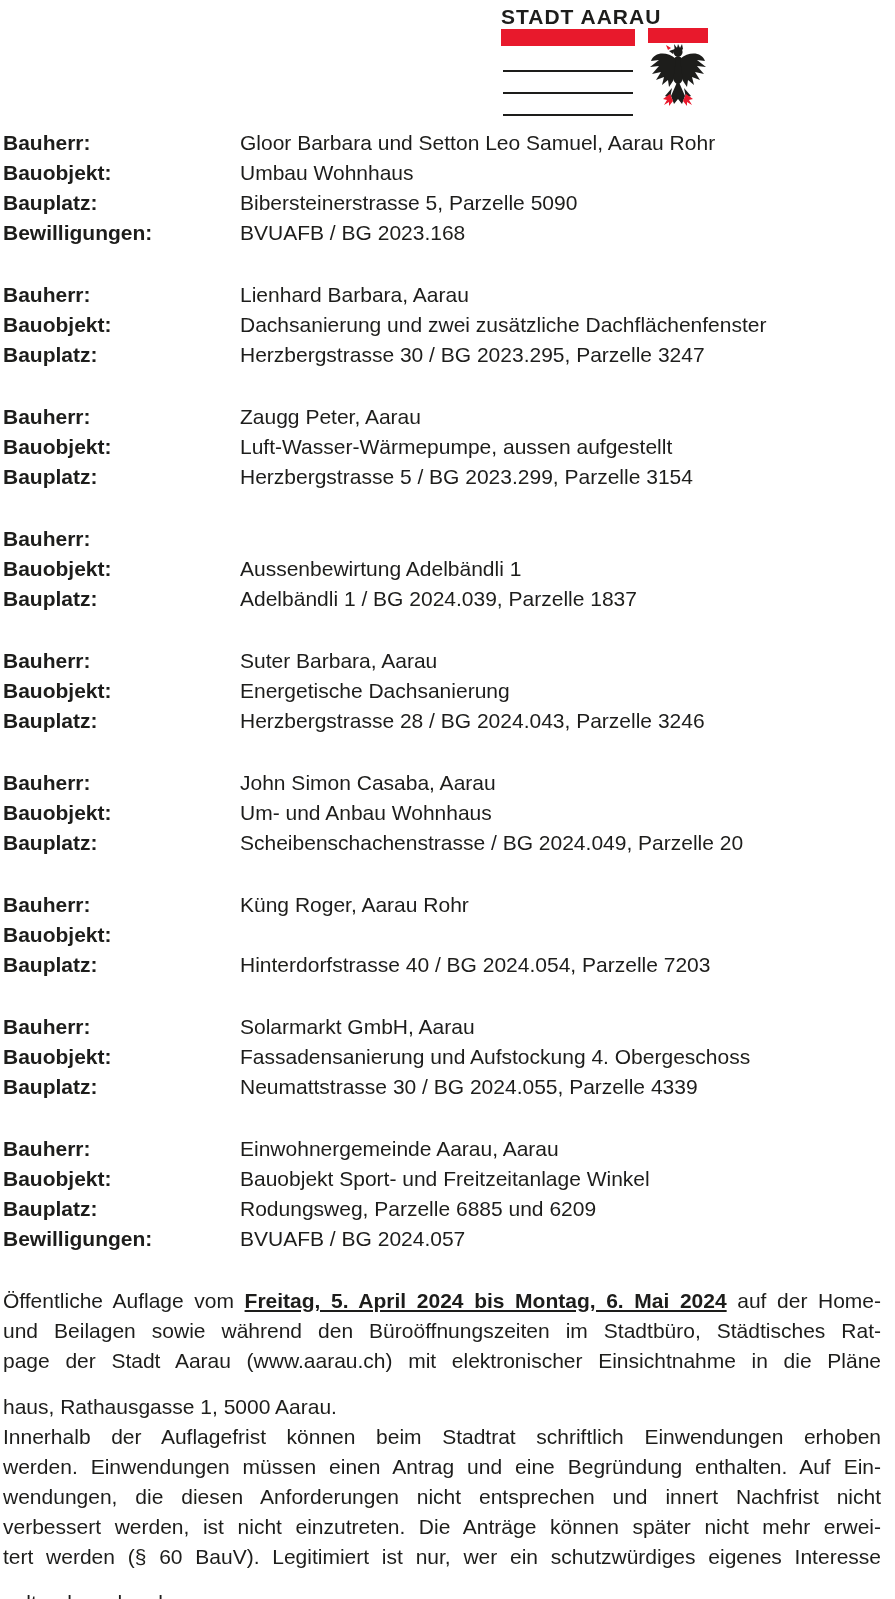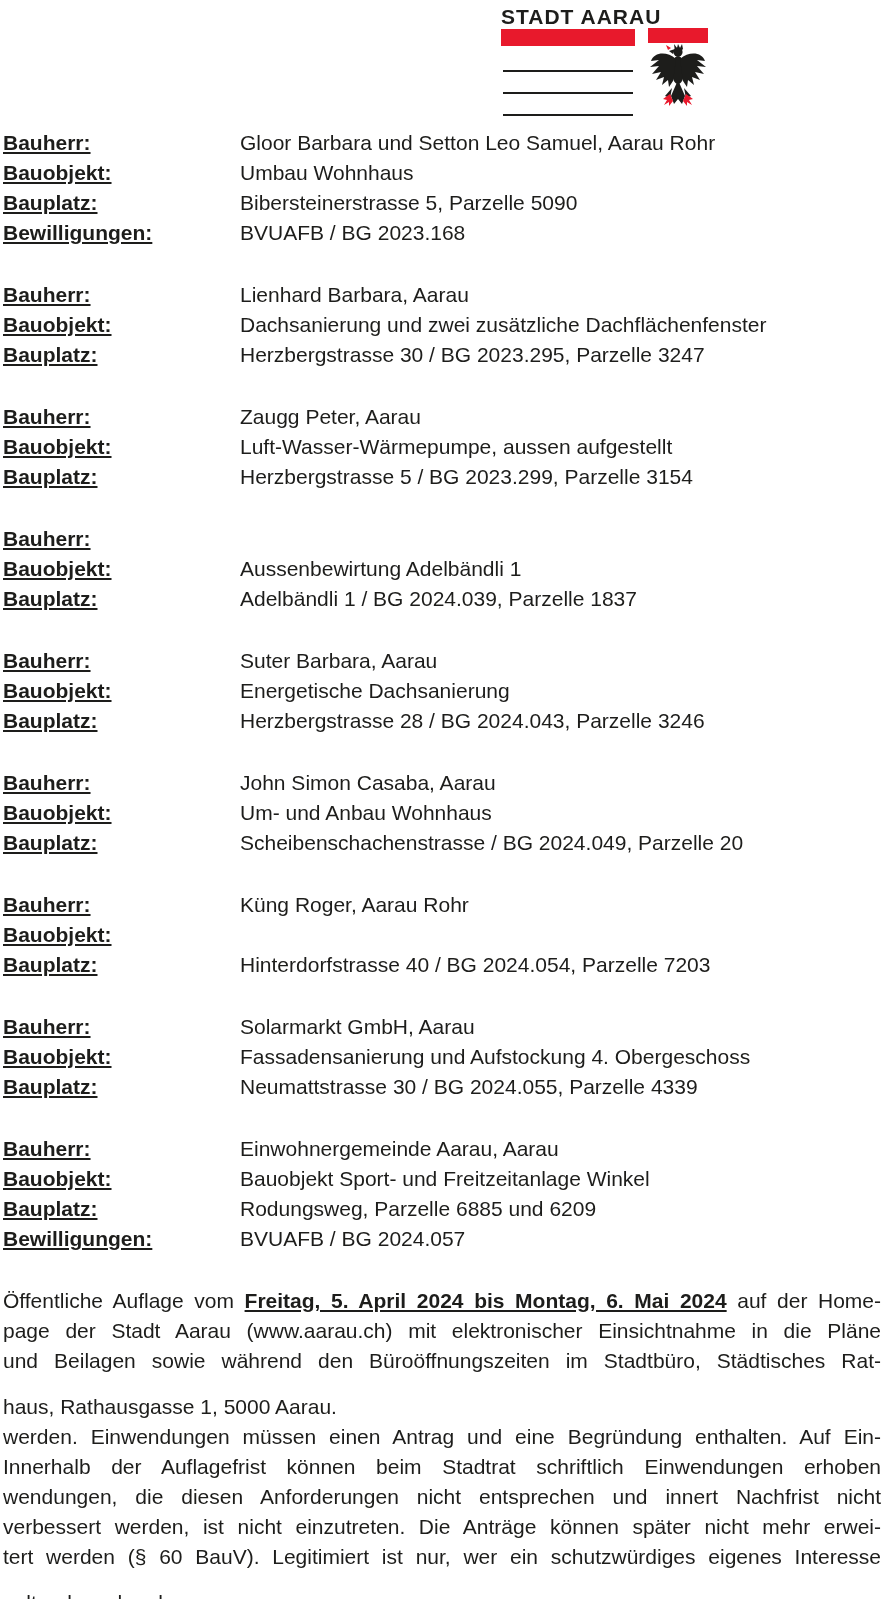--- a/index.html
+++ b/index.html
@@ -22,21 +22,21 @@
   .logo-line{position:absolute;left:2px;width:130px;height:2px;background:#1d1d1b;}
   .logo-line.l1{top:61px;}
   .logo-line.l2{top:83px;}
   .logo-line.l3{top:105px;}
   .coat{position:absolute;left:160px;top:19px;width:60px;height:82px;}
 
   
   .content{}
   .permit{margin:0 0 32px 0;}
   .permit-row{display:flex;font-size:21px;line-height:30px;}
-  .permit-label{flex:0 0 193px;font-weight:700;text-decoration:underline;}
+  .permit-label{flex:0 0 193px;font-weight:700;}
   .permit-value{flex:1;white-space:nowrap;margin-left:44px;}
 
   
   .notice{width:878px;}
   .notice-line{
     font-size:21px;line-height:30px;white-space:nowrap;
     text-align:justify;text-align-last:justify;
   }
   .notice-line.para-end{text-align-last:left;margin-top:16px;}
   .seg{}
@@ -215,24 +215,24 @@
         </div>
         <div class="permit-row">
           <span class="permit-label">Bewilligungen:</span>
           <span class="permit-value">BVUAFB / BG 2024.057</span>
         </div>
       </section>
     </main>
 
   <section class="notice" id="notice">
       <div class="notice-line"><span class="seg">Öffentliche Auflage vom </span><span class="seg bold">Freitag, 5. April 2024 bis Montag, 6. Mai 2024</span><span class="seg"> auf der Home-</span></div>
+      <div class="notice-line"><span class="seg">und Beilagen sowie während den Büroöffnungszeiten im Stadtbüro, Städtisches Rat-</span></div>
       <div class="notice-line"><span class="seg">page der Stadt Aarau (www.aarau.ch) mit elektronischer Einsichtnahme in die Pläne</span></div>
-      <div class="notice-line"><span class="seg">und Beilagen sowie während den Büroöffnungszeiten im Stadtbüro, Städtisches Rat-</span></div>
       <div class="notice-line para-end"><span class="seg">haus, Rathausgasse 1, 5000 Aarau.</span></div>
+      <div class="notice-line"><span class="seg">Innerhalb der Auflagefrist können beim Stadtrat schriftlich Einwendungen erhoben</span></div>
       <div class="notice-line"><span class="seg">werden. Einwendungen müssen einen Antrag und eine Begründung enthalten. Auf Ein-</span></div>
-      <div class="notice-line"><span class="seg">Innerhalb der Auflagefrist können beim Stadtrat schriftlich Einwendungen erhoben</span></div>
       <div class="notice-line"><span class="seg">wendungen, die diesen Anforderungen nicht entsprechen und innert Nachfrist nicht</span></div>
       <div class="notice-line"><span class="seg">verbessert werden, ist nicht einzutreten. Die Anträge können später nicht mehr erwei-</span></div>
       <div class="notice-line"><span class="seg">tert werden (§ 60 BauV). Legitimiert ist nur, wer ein schutzwürdiges eigenes Interesse</span></div>
       <div class="notice-line para-end"><span class="seg">geltend machen kann.</span></div>
     </section>
 
 </div>
 
 </body></html>

